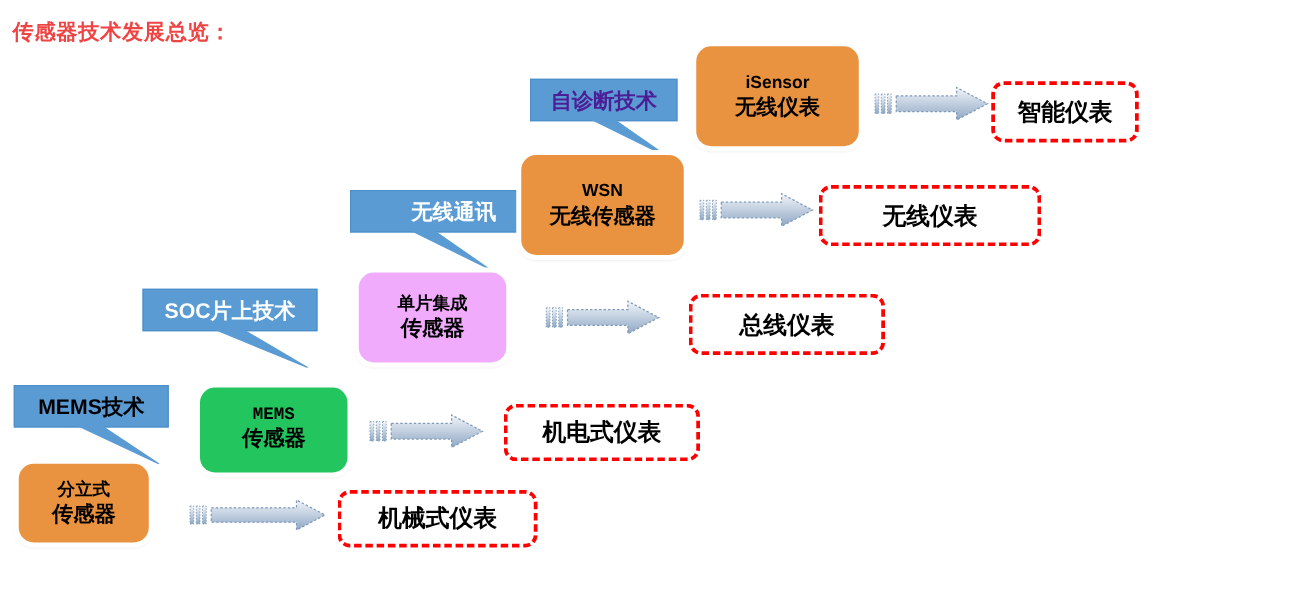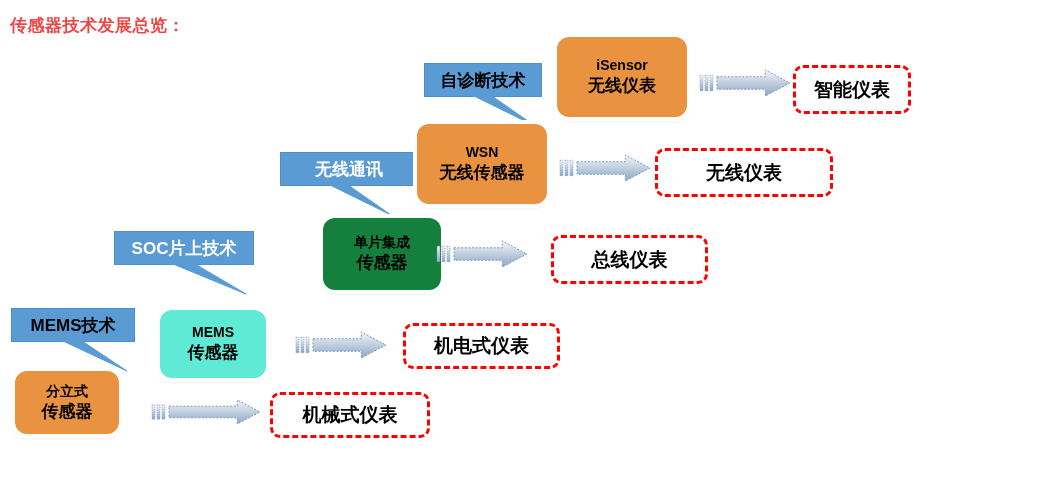--- a/index.html
+++ b/index.html
@@ -108,21 +108,21 @@
 </head>
 <body>
 
 <div id="canvas">
 
   <div class="page-title">传感器技术发展总览：</div>
 
   <div id="rows-layer">
       <div>
         <div class="callout" style="left: 424px; top: 63px; width: 118px; height: 34px;">
-          <div class="bubble" style="background: rgb(90, 155, 212); color: #000000;">自诊断技术</div>
+          <div class="bubble" style="background: rgb(90, 155, 212); color: #4c1d95;">自诊断技术</div>
           <svg class="tail" width="61" height="30" style="left: 50px; top: 33px;">
             <polygon points="0,0 61,30 18,0" fill="#5A9BD4" stroke="#5A9BD4"></polygon>
           </svg>
         </div>
         <div class="sensor-box" style="left: 557px; top: 37px; width: 130px; height: 80px; background: rgb(233, 146, 63);">
           <span class="ln ln-1">iSensor</span>
           <span class="ln ln-2">无线仪表</span>
         </div>
         <svg class="arrow" width="90" height="26" viewBox="0 0 90 26" style="left: 700px; top: 70px;">
           <defs>
@@ -132,21 +132,21 @@
             </linearGradient>
           </defs>
           <rect x="0" y="5.2" width="3" height="15.6" fill="url(#ag-intelligent)" stroke="#7F9AB8" stroke-width="0.7" stroke-dasharray="1.2 1.2"></rect>
           <rect x="5" y="5.2" width="3" height="15.6" fill="url(#ag-intelligent)" stroke="#7F9AB8" stroke-width="0.7" stroke-dasharray="1.2 1.2"></rect>
           <rect x="10" y="5.2" width="3" height="15.6" fill="url(#ag-intelligent)" stroke="#7F9AB8" stroke-width="0.7" stroke-dasharray="1.2 1.2"></rect>
           <polygon points="17,6.76 65.3,6.76 65.3,0 90,13 65.3,26 65.3,19.24 17,19.24" fill="url(#ag-intelligent)" stroke="#7F9AB8" stroke-width="1" stroke-dasharray="2 1.6"></polygon>
         </svg>
         <div class="instrument-box" style="left: 793px; top: 65px; width: 118px; height: 49px; border-color: rgb(255, 0, 0); color: rgb(0, 0, 0);">智能仪表</div>
       </div>
       <div>
-        <div class="callout" style="left: 280px; top: 152px; width: 138px; height: 34px;">
+        <div class="callout" style="left: 280px; top: 152px; width: 138px; height: 34px; padding-left: 28px;">
           <div class="bubble" style="background: rgb(90, 155, 212); color: rgb(255, 255, 255);">无线通讯</div>
           <svg class="tail" width="61" height="30" style="left: 50px; top: 33px;">
             <polygon points="0,0 61,30 18,0" fill="#5A9BD4" stroke="#5A9BD4"></polygon>
           </svg>
         </div>
         <div class="sensor-box" style="left: 417px; top: 124px; width: 130px; height: 80px; background: rgb(233, 146, 63);">
           <span class="ln ln-1">WSN</span>
           <span class="ln ln-2">无线传感器</span>
         </div>
         <svg class="arrow" width="90" height="26" viewBox="0 0 90 26" style="left: 560px; top: 155px;">
@@ -163,21 +163,21 @@
         </svg>
         <div class="instrument-box" style="left: 655px; top: 148px; width: 178px; height: 49px; border-color: rgb(255, 0, 0); color: rgb(0, 0, 0);">无线仪表</div>
       </div>
       <div>
         <div class="callout" style="left: 114px; top: 231px; width: 140px; height: 34px;">
           <div class="bubble" style="background: rgb(90, 155, 212); color: rgb(255, 255, 255);">SOC片上技术</div>
           <svg class="tail" width="73" height="30" style="left: 59px; top: 33px;">
             <polygon points="0,0 73,30 22,0" fill="#5A9BD4" stroke="#5A9BD4"></polygon>
           </svg>
         </div>
-        <div class="sensor-box" style="left: 287px; top: 218px; width: 118px; height: 72px; background: #15803d; margin-left: 36px;">
+        <div class="sensor-box" style="left: 287px; top: 218px; width: 118px; height: 72px; background: #f0abfc;">
           <span class="ln ln-1">单片集成</span>
           <span class="ln ln-2">传感器</span>
         </div>
         <svg class="arrow" width="90" height="26" viewBox="0 0 90 26" style="left: 437px; top: 241px;">
           <defs>
             <linearGradient id="ag-bus" x1="0" y1="0" x2="0" y2="1">
               <stop offset="0%" stop-color="#F2F5FA"></stop>
               <stop offset="100%" stop-color="#8FA8C4"></stop>
             </linearGradient>
           </defs>
@@ -188,21 +188,21 @@
         </svg>
         <div class="instrument-box" style="left: 551px; top: 235px; width: 157px; height: 49px; border-color: rgb(255, 0, 0); color: rgb(0, 0, 0);">总线仪表</div>
       </div>
       <div>
         <div class="callout" style="left: 11px; top: 308px; width: 124px; height: 34px;">
           <div class="bubble" style="background: rgb(90, 155, 212); color: #000000;">MEMS技术</div>
           <svg class="tail" width="64" height="30" style="left: 52px; top: 33px;">
             <polygon points="0,0 64,30 19,0" fill="#5A9BD4" stroke="#5A9BD4"></polygon>
           </svg>
         </div>
-        <div class="sensor-box" style="left: 160px; top: 310px; width: 106px; height: 68px; background: #5eead4;">
+        <div class="sensor-box" style="left: 160px; top: 310px; width: 118px; height: 68px; background: #22c55e; font-family: Liberation Mono, monospace;">
           <span class="ln ln-1">MEMS</span>
           <span class="ln ln-2">传感器</span>
         </div>
         <svg class="arrow" width="90" height="26" viewBox="0 0 90 26" style="left: 296px; top: 332px;">
           <defs>
             <linearGradient id="ag-electromechanical" x1="0" y1="0" x2="0" y2="1">
               <stop offset="0%" stop-color="#F2F5FA"></stop>
               <stop offset="100%" stop-color="#8FA8C4"></stop>
             </linearGradient>
           </defs>

